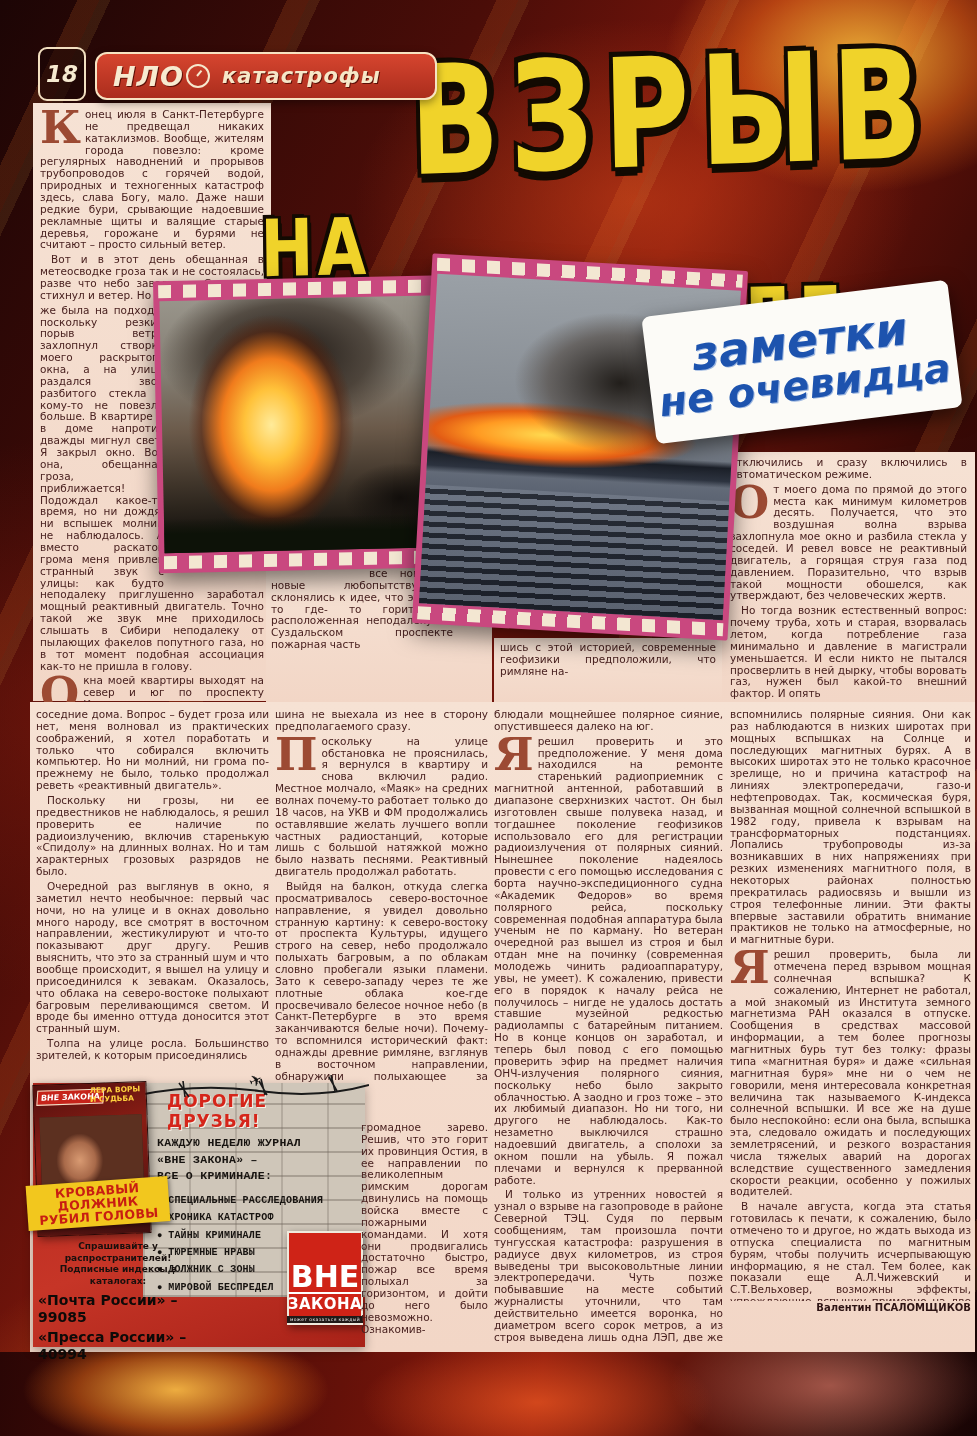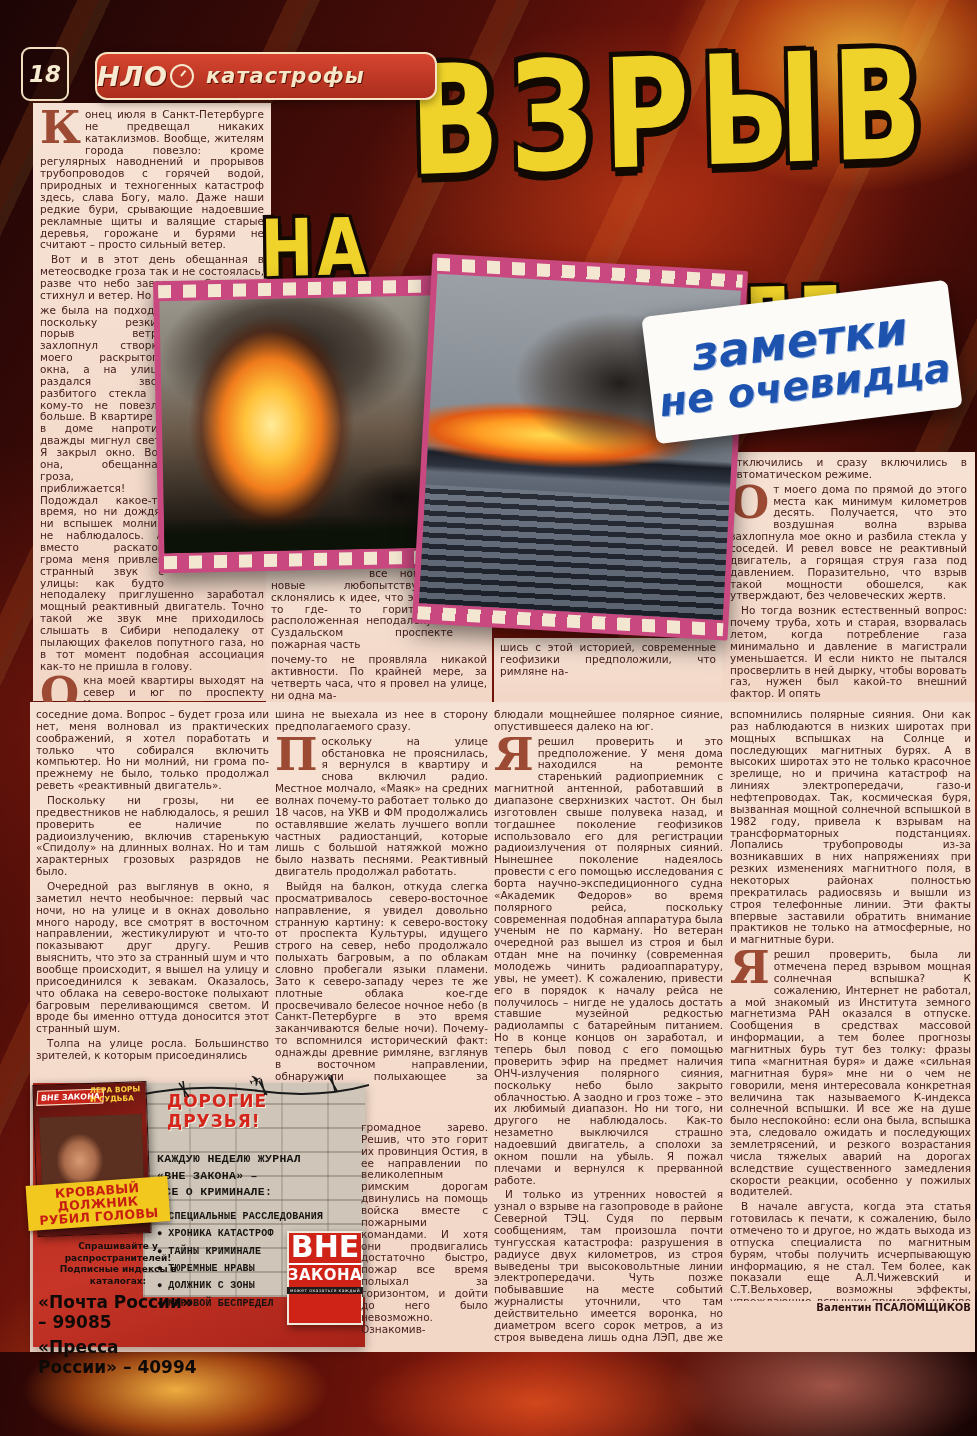--- a/index.html
+++ b/index.html
@@ -16,26 +16,26 @@
   .beams{position:absolute;inset:0;pointer-events:none;
     background:repeating-linear-gradient(115deg, rgba(255,120,40,0) 0 70px, rgba(255,130,45,.14) 70px 90px, rgba(255,200,90,.10) 90px 100px, rgba(255,120,40,0) 100px 190px);}
   .flames-bottom{position:absolute;left:0;top:1352px;width:977px;height:84px;
     background:
       radial-gradient(180px 70px at 18% 45%, rgba(255,190,70,.9), rgba(230,110,25,.5) 55%, rgba(120,30,10,0) 85%),
       radial-gradient(220px 80px at 55% 60%, rgba(240,90,35,.7), rgba(120,25,10,0) 80%),
       radial-gradient(200px 90px at 85% 40%, rgba(250,140,120,.55), rgba(120,20,20,0) 80%),
       linear-gradient(100deg,#2a0605,#641109 35%,#8c1a0c 55%,#30100c 85%,#180404);}
 
   
-  .pagenum{position:absolute;left:21px;top:47px;width:44px;height:50px;border:2px solid #f2dfc0;border-radius:9px;
+  .pagenum{position:absolute;left:38px;top:47px;width:44px;height:50px;border:2px solid #f2dfc0;border-radius:9px;
     background:rgba(25,5,5,.55);color:#f6ead0;font-size:23px;font-weight:bold;font-style:italic;
     display:flex;align-items:center;justify-content:center;z-index:6;}
   .hbar{position:absolute;left:95px;top:52px;width:338px;height:44px;border:2px solid #f7e3c2;border-radius:12px;
     background:linear-gradient(#d6452f,#ab2d1d);display:flex;align-items:center;z-index:5;box-shadow:0 3px 8px rgba(0,0,0,.4);}
-  .nlo{color:#f7ead0;font-style:italic;font-weight:bold;font-size:27px;letter-spacing:1px;margin-left:0;text-shadow:1px 1px 0 #5a0f06;}
+  .nlo{color:#f7ead0;font-style:italic;font-weight:bold;font-size:27px;letter-spacing:1px;margin-left:16px;text-shadow:1px 1px 0 #5a0f06;}
   .clock{width:20px;height:20px;border:2px solid #f6e8cd;border-radius:50%;position:relative;display:inline-block;margin:0 12px 0 2px;}
   .clock::after{content:"";position:absolute;left:8px;top:3px;width:2px;height:7px;background:#f6e8cd;transform-origin:bottom center;transform:rotate(40deg);}
   .section{color:#f6e7c8;font-style:italic;font-weight:bold;font-size:21px;letter-spacing:1px;text-shadow:1px 1px 0 #5a0f06;}
 
   
   .title1{position:absolute;left:408px;top:46px;width:570px;z-index:4;color:#f0d32a;font-weight:bold;font-size:118px;
     letter-spacing:10px;line-height:1;transform:scaleY(1.28) rotate(-1.5deg);transform-origin:top left;
     text-shadow:5px 5px 0 #120a02,-4px 3px 0 #120a02,4px -3px 0 #120a02,-4px -4px 0 #120a02,0 7px 0 #120a02,7px 0 0 #120a02;}
   .title2{position:absolute;left:260px;top:210px;width:715px;z-index:4;color:#f0d32a;font-weight:bold;font-size:63px;
     letter-spacing:4px;line-height:1;transform:scaleY(1.25) rotate(-1deg);transform-origin:top left;
@@ -93,41 +93,41 @@
   .c4{left:700px;top:7px;width:241px;height:592px;}
   .author{position:absolute;left:700px;top:600px;width:241px;text-align:right;font-weight:bold;font-size:10px;color:#2e1414;}
 
   
   .ad{position:absolute;left:3px;top:381px;width:332px;height:264px;z-index:3;
       background:linear-gradient(160deg,#b5281e,#c63527 55%,#a82218);box-shadow:0 4px 10px rgba(0,0,0,.3);}
   .ad-brick{position:absolute;left:110px;top:0;width:222px;height:214px;background-color:#cfc6b9;
       background-image:repeating-linear-gradient(0deg, rgba(110,100,90,.4) 0 2px, rgba(0,0,0,0) 2px 24px),
                        repeating-linear-gradient(90deg, rgba(110,100,90,.28) 0 2px, rgba(0,0,0,0) 2px 46px);
       box-sizing:border-box;padding:4px 4px 4px 14px;}
-  .ad-heading{font-size:17px;font-weight:800;color:#d5251a;letter-spacing:1px;margin:4px 0 20px 10px;text-shadow:1px 1px 0 #f5f1e8;}
+  .ad-heading{font-size:17px;font-weight:800;color:#d5251a;letter-spacing:1px;margin:4px 0 4px 10px;text-shadow:1px 1px 0 #f5f1e8;}
   .ad-intro{font-family:"Liberation Mono","DejaVu Sans Mono",monospace;font-weight:bold;color:#171310;font-size:11.5px;line-height:1.45;letter-spacing:.3px;}
   .ad-bullets{list-style:none;margin:7px 0 0;padding:0;}
   .ad-bullets li{font-family:"Liberation Mono","DejaVu Sans Mono",monospace;font-weight:bold;color:#171310;font-size:10px;line-height:1.7;letter-spacing:.2px;}
   .ad-bullets li::before{content:"● ";font-size:9px;}
   .ad-cover{position:absolute;left:2px;top:0;width:112px;height:150px;transform:rotate(-2deg);
       background:linear-gradient(160deg,#50100e,#8a1d14 40%,#401010);border:1px solid #2a0a08;box-shadow:2px 3px 8px rgba(0,0,0,.45);}
   .cov-mast{background:#c6231a;color:#fff;font-weight:bold;font-size:8px;padding:2px 3px;display:inline-block;transform:skewX(-6deg);margin:3px 0 0 3px;border:1px solid #efe0c8;}
   .cov-top{position:absolute;right:4px;top:3px;width:52px;color:#ffd23e;font-weight:bold;font-size:7.5px;line-height:1.15;text-align:left;}
   .cov-photo{position:absolute;left:5px;top:32px;right:5px;height:80px;
       background:radial-gradient(26px 30px at 38% 55%, #d89a72, #a96a4a 60%, #5c3020 90%),
                  radial-gradient(20px 16px at 75% 30%, rgba(120,220,190,.8), rgba(20,40,35,0) 80%),
                  linear-gradient(180deg,#3a2a1e,#191210);}
   .ad-banner{position:absolute;left:-6px;top:98px;width:138px;transform:rotate(-4deg);background:#f2c71e;
       padding:3px 2px;text-align:center;box-shadow:1px 2px 5px rgba(0,0,0,.5);}
   .ad-banner div{color:#c81d12;font-weight:800;font-size:12.5px;line-height:1.05;letter-spacing:.3px;}
   .ad-footer{position:absolute;left:5px;top:158px;width:160px;}
   .ad-footer .f{font-size:9px;font-weight:bold;color:#18100e;line-height:1.3;text-align:center;}
-  .ad-footer .idx{font-size:17px;font-weight:bold;color:#0d0a08;margin-top:4px;line-height:1.2;}
+  .ad-footer .idx{font-size:14px;font-weight:bold;color:#0d0a08;margin-top:4px;line-height:1.2;}
   .ad-logo{position:absolute;left:254px;top:148px;width:76px;height:94px;background:#cf2317;border:2px solid #efe9dc;
-      display:flex;flex-direction:column;align-items:center;justify-content:flex-start;box-shadow:2px 3px 8px rgba(0,0,0,.45);box-sizing:border-box;}
+      display:flex;flex-direction:column;align-items:center;justify-content:flex-end;box-shadow:2px 3px 8px rgba(0,0,0,.45);box-sizing:border-box;}
   .ad-logo .l1{font-size:30px;font-weight:800;color:#fff;line-height:.95;}
   .ad-logo .l2{font-size:15px;font-weight:800;color:#fff;letter-spacing:.5px;border-top:2px solid #fff;margin-top:1px;padding-top:1px;}
   .ad-logo .tg{font-size:4.5px;color:#eee;background:#201a18;padding:1px 3px;margin-top:3px;letter-spacing:.4px;white-space:nowrap;}
   .wire{position:absolute;left:106px;top:-8px;width:230px;height:34px;}
   .plane{position:absolute;left:216px;top:-12px;font-size:16px;color:#131313;transform:rotate(-24deg);}
 </style>
 </head>
 <body>
 
 <div class="page">
@@ -152,21 +152,20 @@
     <p>Вот и в этот день обещанная в метеосводке гроза так и не состоялась, разве что небо заволокло. С полночи стихнул и ветер. Но гроза все</p>
     <span class="float-sp"></span>
     <p class="cont">же была на подходе, поскольку резкий порыв ветра захлопнул створку моего раскрытого окна, а на улице раздался звон разбитого стекла – кому-то не повезло больше. В квартире и в доме напротив дважды мигнул свет. Я закрыл окно. Вот она, обещанная гроза, – приближается! Подождал какое-то время, но ни дождя, ни вспышек молний не наблюдалось. А вместо раскатов грома меня привлек странный звук с улицы: как будто неподалеку приглушенно заработал мощный реактивный двигатель. Точно такой же звук мне приходилось слышать в Сибири неподалеку от пылающих факелов попутного газа, но в тот момент подобная ассоциация как-то не пришла в голову.</p>
     <p class="dc">Окна моей квартиры выходят на север и юг по проспекту Культуры, но в этих направлениях ничего интересного не наблюдалось, тем более что обзор закрывали</p>
   </div>
 
   <div class="panel midcap bt">
     <div class="a">
       <p>все новые и новые любопытствующие, склонялись к идее, что это что-то где- то горит. Но расположенная неподалеку на Суздальском проспекте пожарная часть</p>
     </div>
-    <p class="cont">почему-то не проявляла никакой активности. По крайней мере, за четверть часа, что я провел на улице, ни одна ма-</p>
   </div>
 
   <div class="panel rightcap bt">
     <p class="cont">шись с этой историей, современные геофизики предположили, что римляне на-</p>
   </div>
 
   <div class="panel rightpanel bt">
     <p class="cont">отключились и сразу включились в автоматическом режиме.</p>
     <p class="dc">От моего дома по прямой до этого места как минимум километров десять. Получается, что это воздушная волна взрыва захлопнула мое окно и разбила стекла у соседей. И ревел вовсе не реактивный двигатель, а горящая струя газа под давлением. Поразительно, что взрыв такой мощности обошелся, как утверждают, без человеческих жертв.</p>
     <p>Но тогда возник естественный вопрос: почему труба, хоть и старая, взорвалась летом, когда потребление газа минимально и давление в магистрали уменьшается. И если никто не пытался просверлить в ней дырку, чтобы воровать газ, нужен был какой-то внешний фактор. И опять</p>

